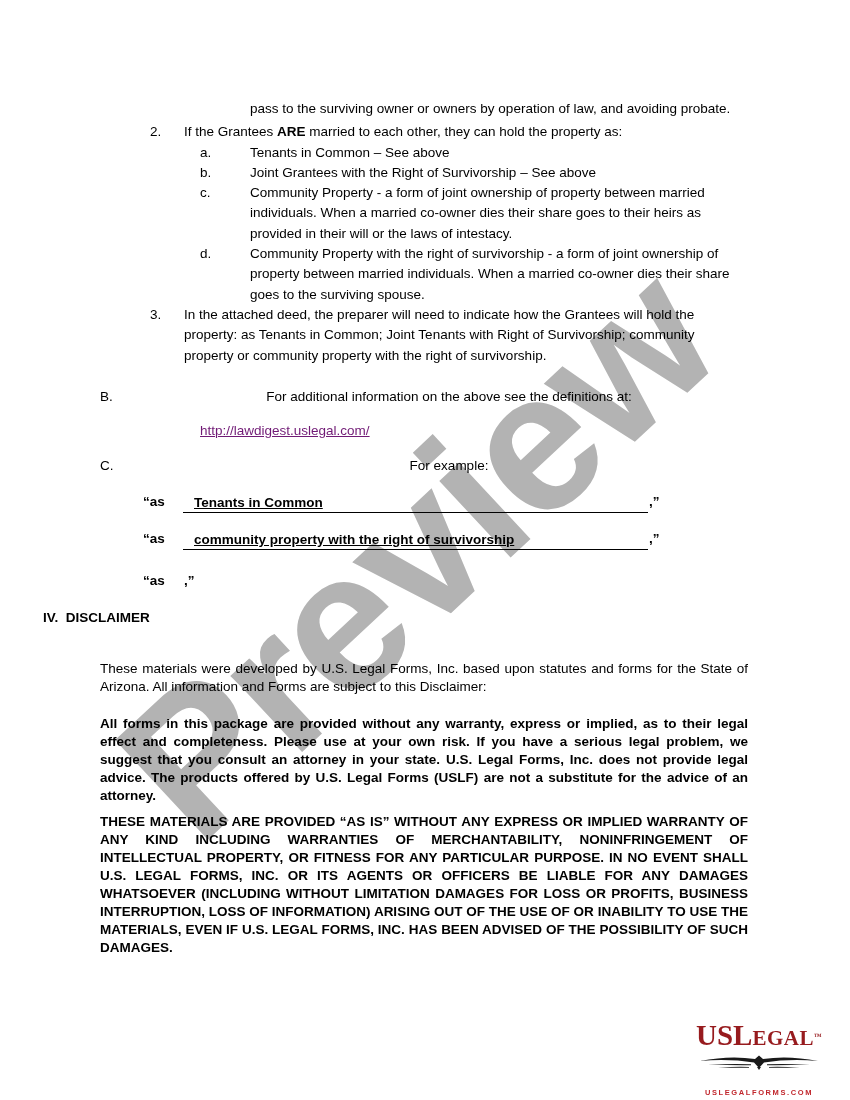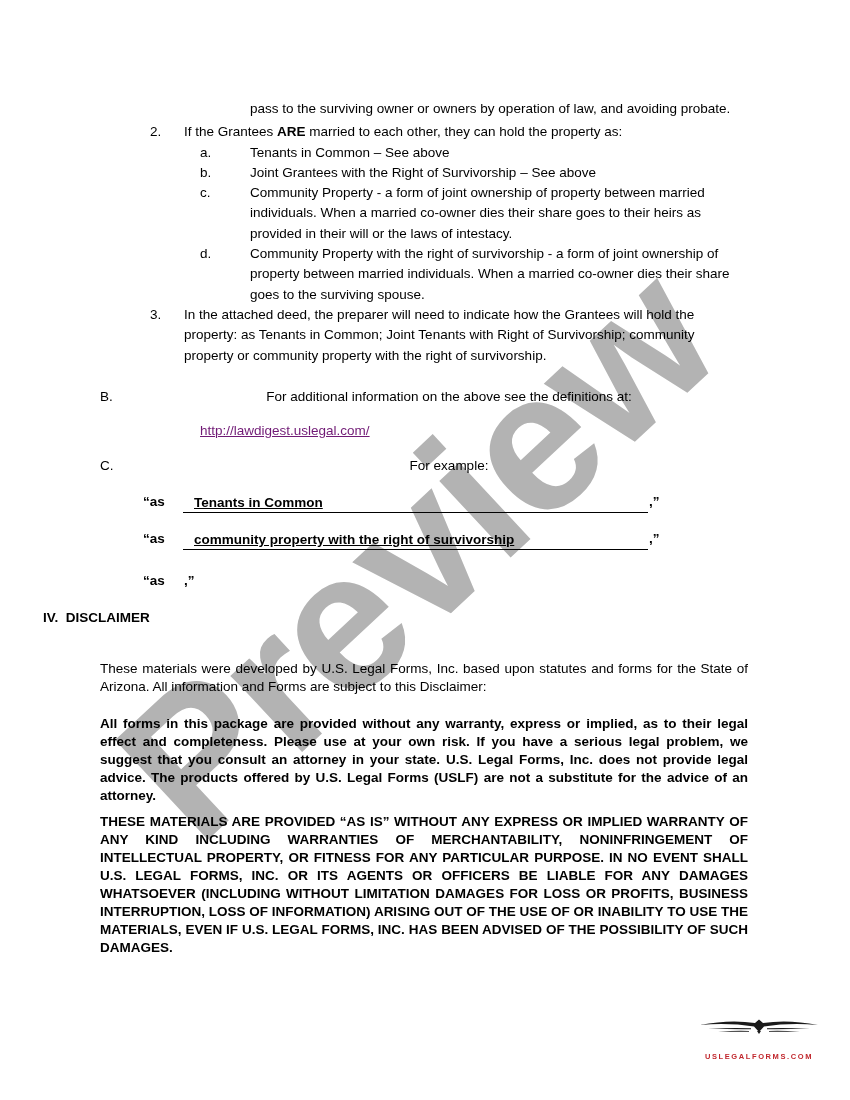--- a/index.html
+++ b/index.html
@@ -162,20 +162,21 @@
 
     <div class="disc-head">IV.  DISCLAIMER</div>
 
     <div class="para p1">These materials were developed by U.S. Legal Forms, Inc. based upon statutes and forms for the State of Arizona. All information and Forms are subject to this Disclaimer:</div>
     <div class="para p2">All forms in this package are provided without any warranty, express or implied, as to their legal effect and completeness. Please use at your own risk. If you have a serious legal problem, we suggest that you consult an attorney in your state. U.S. Legal Forms, Inc. does not provide legal advice. The products offered by U.S. Legal Forms (USLF) are not a substitute for the advice of an attorney.</div>
     <div class="para p3">THESE MATERIALS ARE PROVIDED “AS IS” WITHOUT ANY EXPRESS OR IMPLIED WARRANTY OF ANY KIND INCLUDING WARRANTIES OF MERCHANTABILITY, NONINFRINGEMENT OF INTELLECTUAL PROPERTY, OR FITNESS FOR ANY PARTICULAR PURPOSE. IN NO EVENT SHALL U.S. LEGAL FORMS, INC. OR ITS AGENTS OR OFFICERS BE LIABLE FOR ANY DAMAGES WHATSOEVER (INCLUDING WITHOUT LIMITATION DAMAGES FOR LOSS OR PROFITS, BUSINESS INTERRUPTION, LOSS OF INFORMATION) ARISING OUT OF THE USE OF OR INABILITY TO USE THE MATERIALS, EVEN IF U.S. LEGAL FORMS, INC. HAS BEEN ADVISED OF THE POSSIBILITY OF SUCH DAMAGES.</div>
 
   </div>
 
   <div class="logo">
+    <div class="logo-brand"><span class="big">US</span><span class="big">L</span><span class="small">EGAL</span><span class="tm">™</span></div>
     <div class="logo-eagle">
       <svg width="122" height="16" viewBox="0 0 122 16" aria-hidden="true">
         <g fill="#1a1a1a">
           <path d="M2 7 Q32 1 57 5 L61 1.5 L65 5 Q90 1 120 7 Q92 4.5 66 8.5 L61 14 L56 8.5 Q30 4.5 2 7 Z"></path>
           <path d="M10 10.5 Q36 9.5 53 10.2 L53 11.2 Q32 11.4 10 10.5 Z"></path>
           <path d="M112 10.5 Q86 9.5 69 10.2 L69 11.2 Q90 11.4 112 10.5 Z"></path>
           <path d="M20 13.4 Q40 12.4 51 12.9 L51 13.8 Q36 13.9 20 13.4 Z"></path>
           <path d="M102 13.4 Q82 12.4 71 12.9 L71 13.8 Q86 13.9 102 13.4 Z"></path>
           <path d="M59 13 L61 16 L63 13 Z"></path>
         </g>

